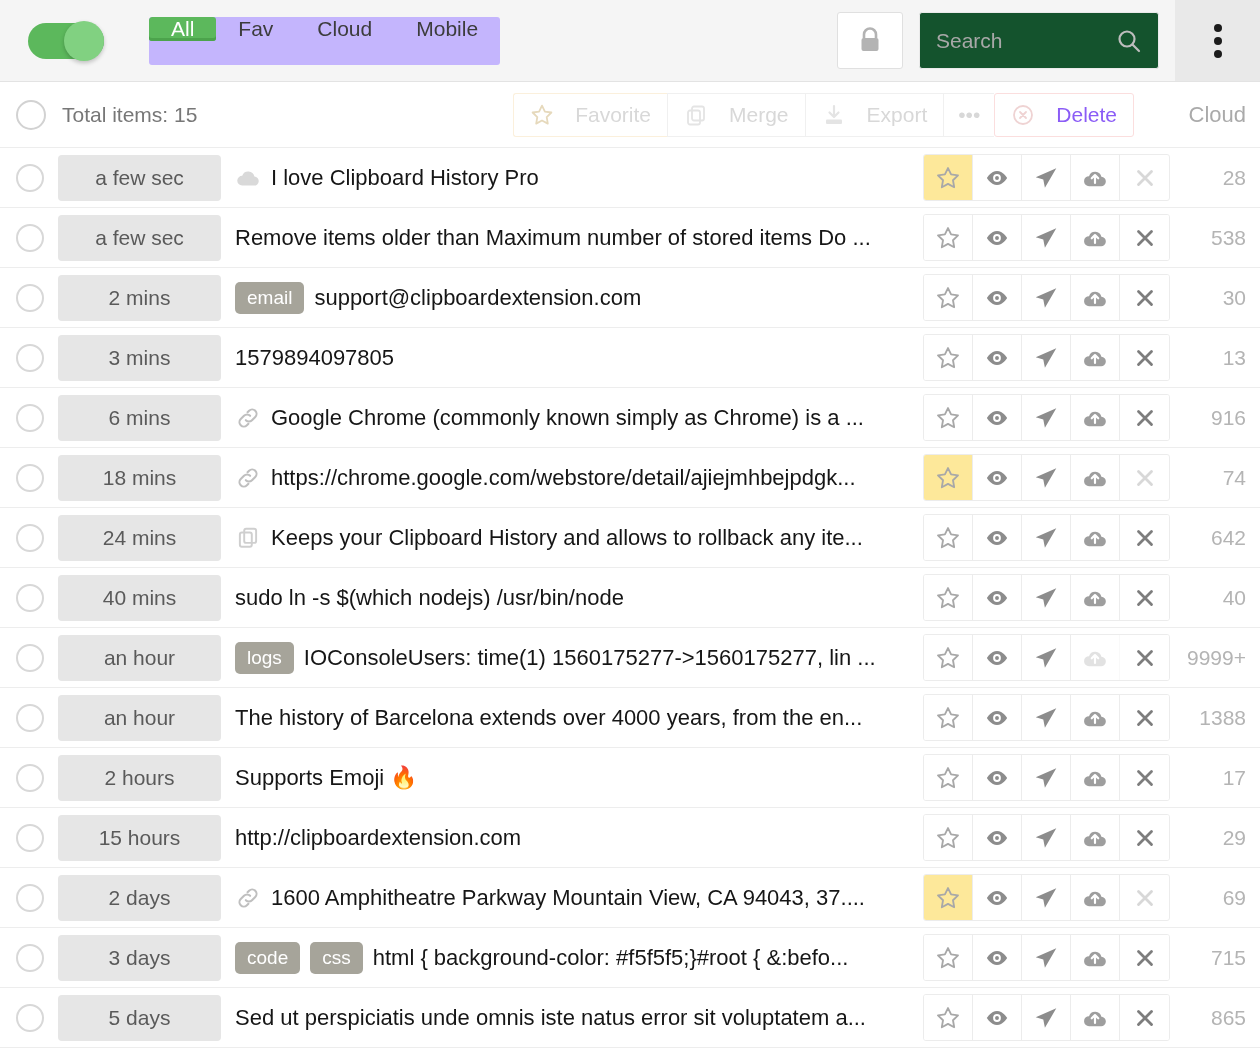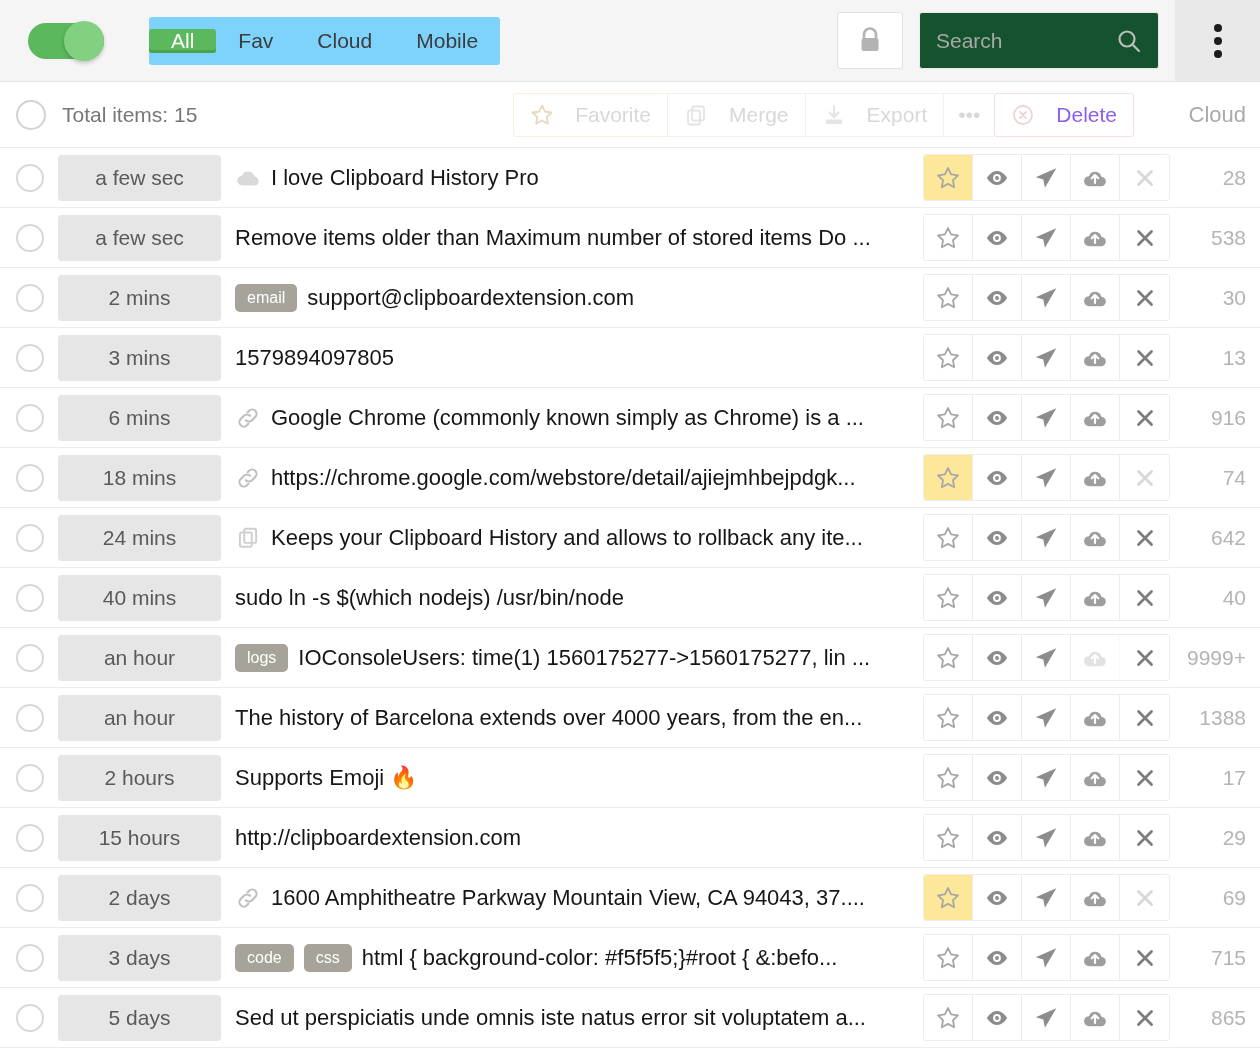--- a/index.html
+++ b/index.html
@@ -32,24 +32,24 @@
     right: 0px; top: -2px;
     width: 40px; height: 40px;
     border-radius: 50%;
     background: #81d181;
     box-shadow: 0 2px 4px rgba(0,0,0,0.22);
   }
 
   .tabs {
     margin-left: 45px;
     height: 48px;
-    background: #7dd3fc;
+    background: #c4b5fd;
     border-radius: 3px;
     display: flex;
-    align-items: center;
+    align-items: flex-start;
     overflow: hidden;
   }
   .tab {
     display: flex; align-items: center; justify-content: center;
     padding: 0 22px;
     font-size: 21px;
     color: #3c3c3c;
     cursor: pointer;
     min-width: 60px;
   }
@@ -190,21 +190,21 @@
     display: flex;
     align-items: center;
     gap: 10px;
     min-width: 0;
     overflow: hidden;
     cursor: pointer;
   }
   .tag {
     background: #a6a49a;
     color: #ffffff;
-    font-size: 16px;
+    font-size: 19px;
     border-radius: 5px;
     padding: 5px 12px;
     flex: 0 0 auto;
   }
   .ctext {
     font-size: 22px;
     color: #161616;
     white-space: nowrap;
     overflow: hidden;
     text-overflow: ellipsis;

